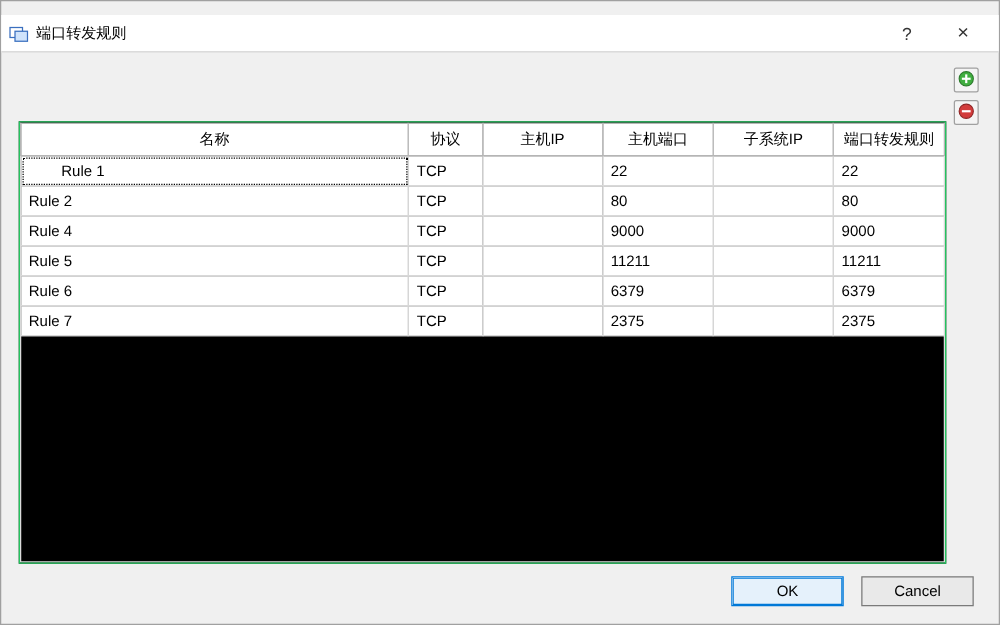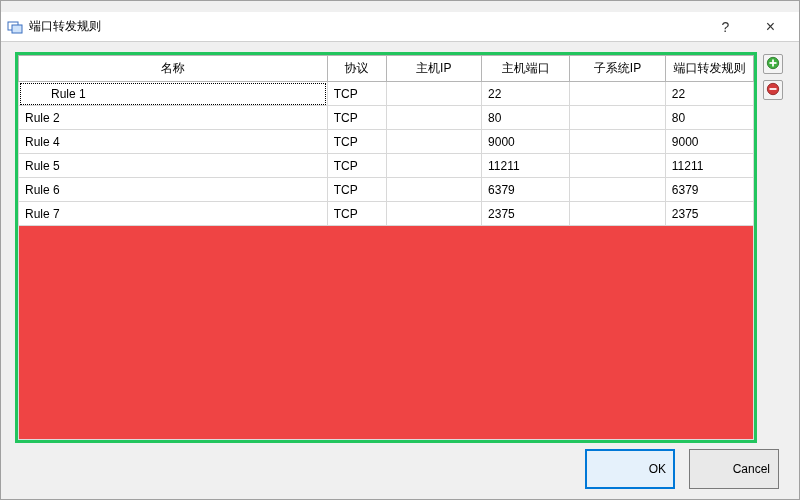--- a/index.html
+++ b/index.html
@@ -45,25 +45,26 @@
     color: #333;
   }
   .content {
     flex: 1 1 auto;
     padding: 10px 14px 6px 14px;
     display: flex;
     gap: 6px;
   }
   .table-frame {
     flex: 1 1 auto;
-    background: #ef4444;
-    border: 3px solid #22c55e;
+    background: #000000;
+    border: 1px solid #22c55e;
     box-shadow: inset 0 0 0 1px #dcdcdc;
     overflow: hidden;
     position: relative;
+    margin-top: 45px;
   }
   table {
     width: 100%;
     border-collapse: collapse;
     table-layout: fixed;
   }
   thead th {
     background: #ffffff;
     border: 1px solid #b5b5b5;
     font-weight: normal;
@@ -110,27 +111,27 @@
   .footer {
     flex: 0 0 42px;
     display: flex;
     justify-content: flex-end;
     align-items: center;
     gap: 14px;
     padding: 0 20px 10px 0;
   }
   .btn {
     min-width: 90px;
-    height: 40px;
+    height: 24px;
     border: 1px solid #7a7a7a;
     background: #e9e9e9;
     font-size: 12px;
     font-family: inherit;
     padding: 0 8px;
-    text-align: right;
+    text-align: center;
   }
   .btn.default {
     border: 1px solid #0078d7;
     box-shadow: 0 0 0 1px #0078d7 inset;
     background: #e5f1fb;
   }
 </style>
 </head>
 <body>
 

